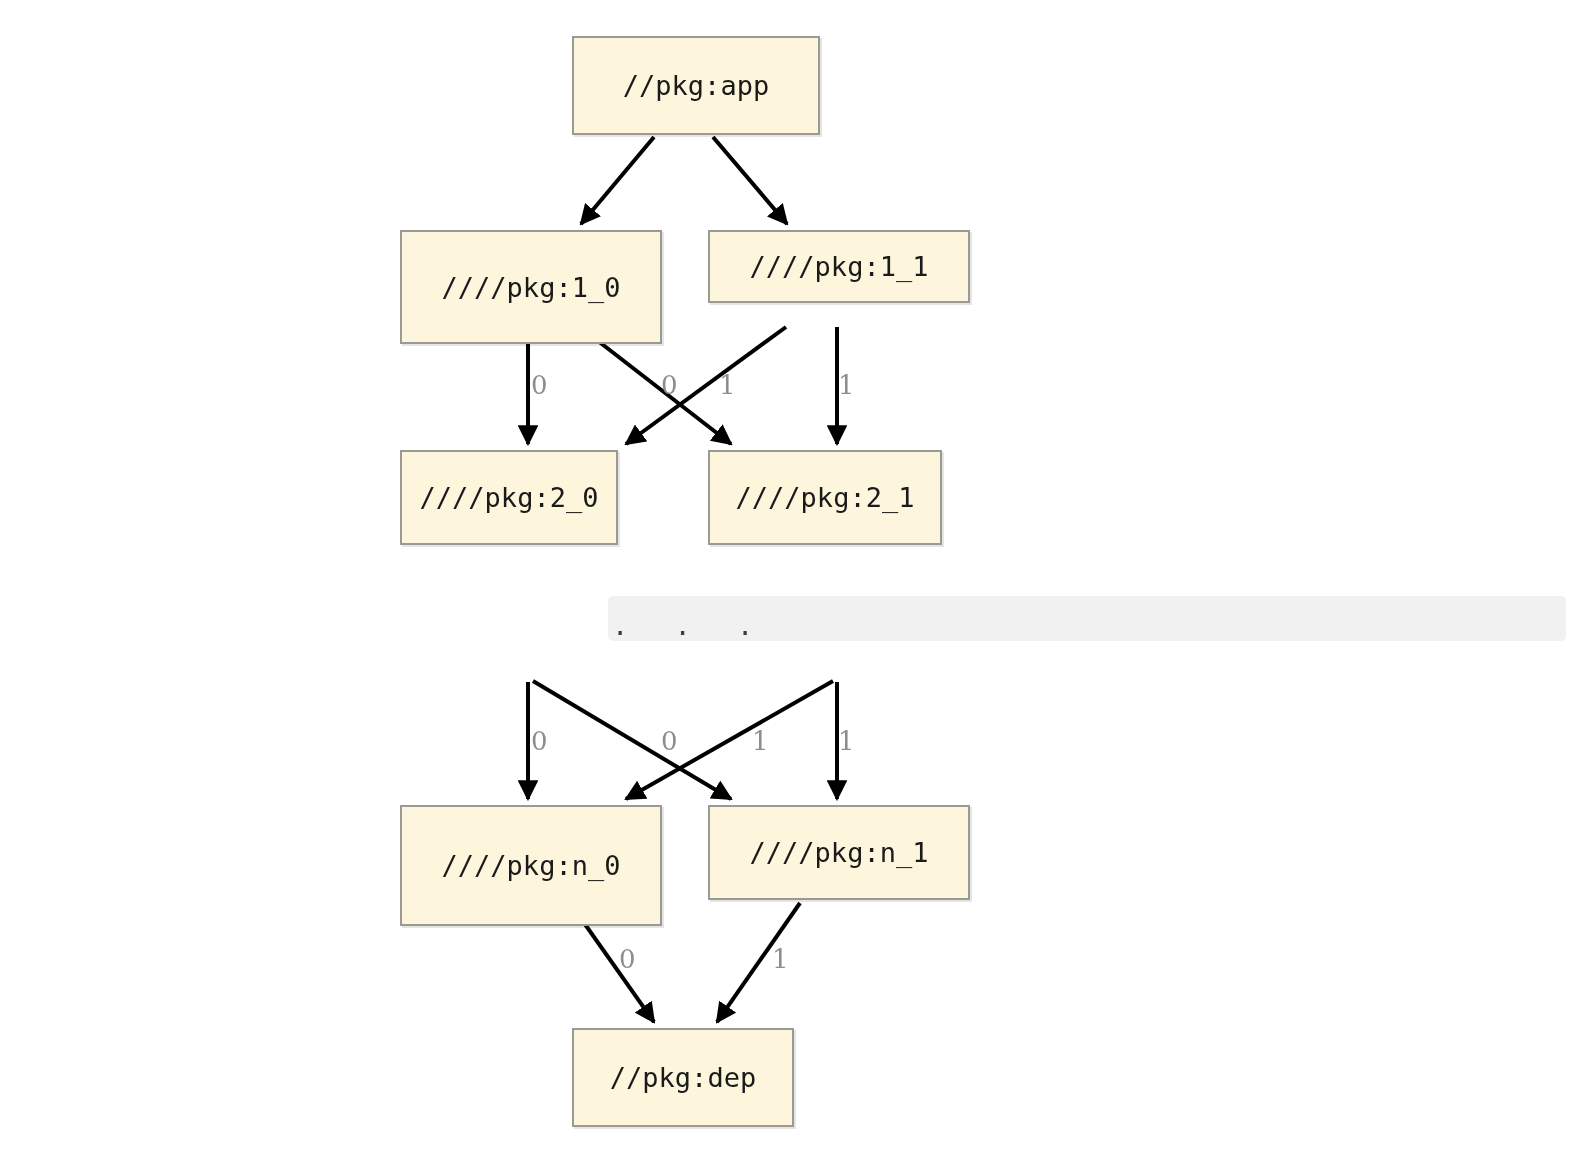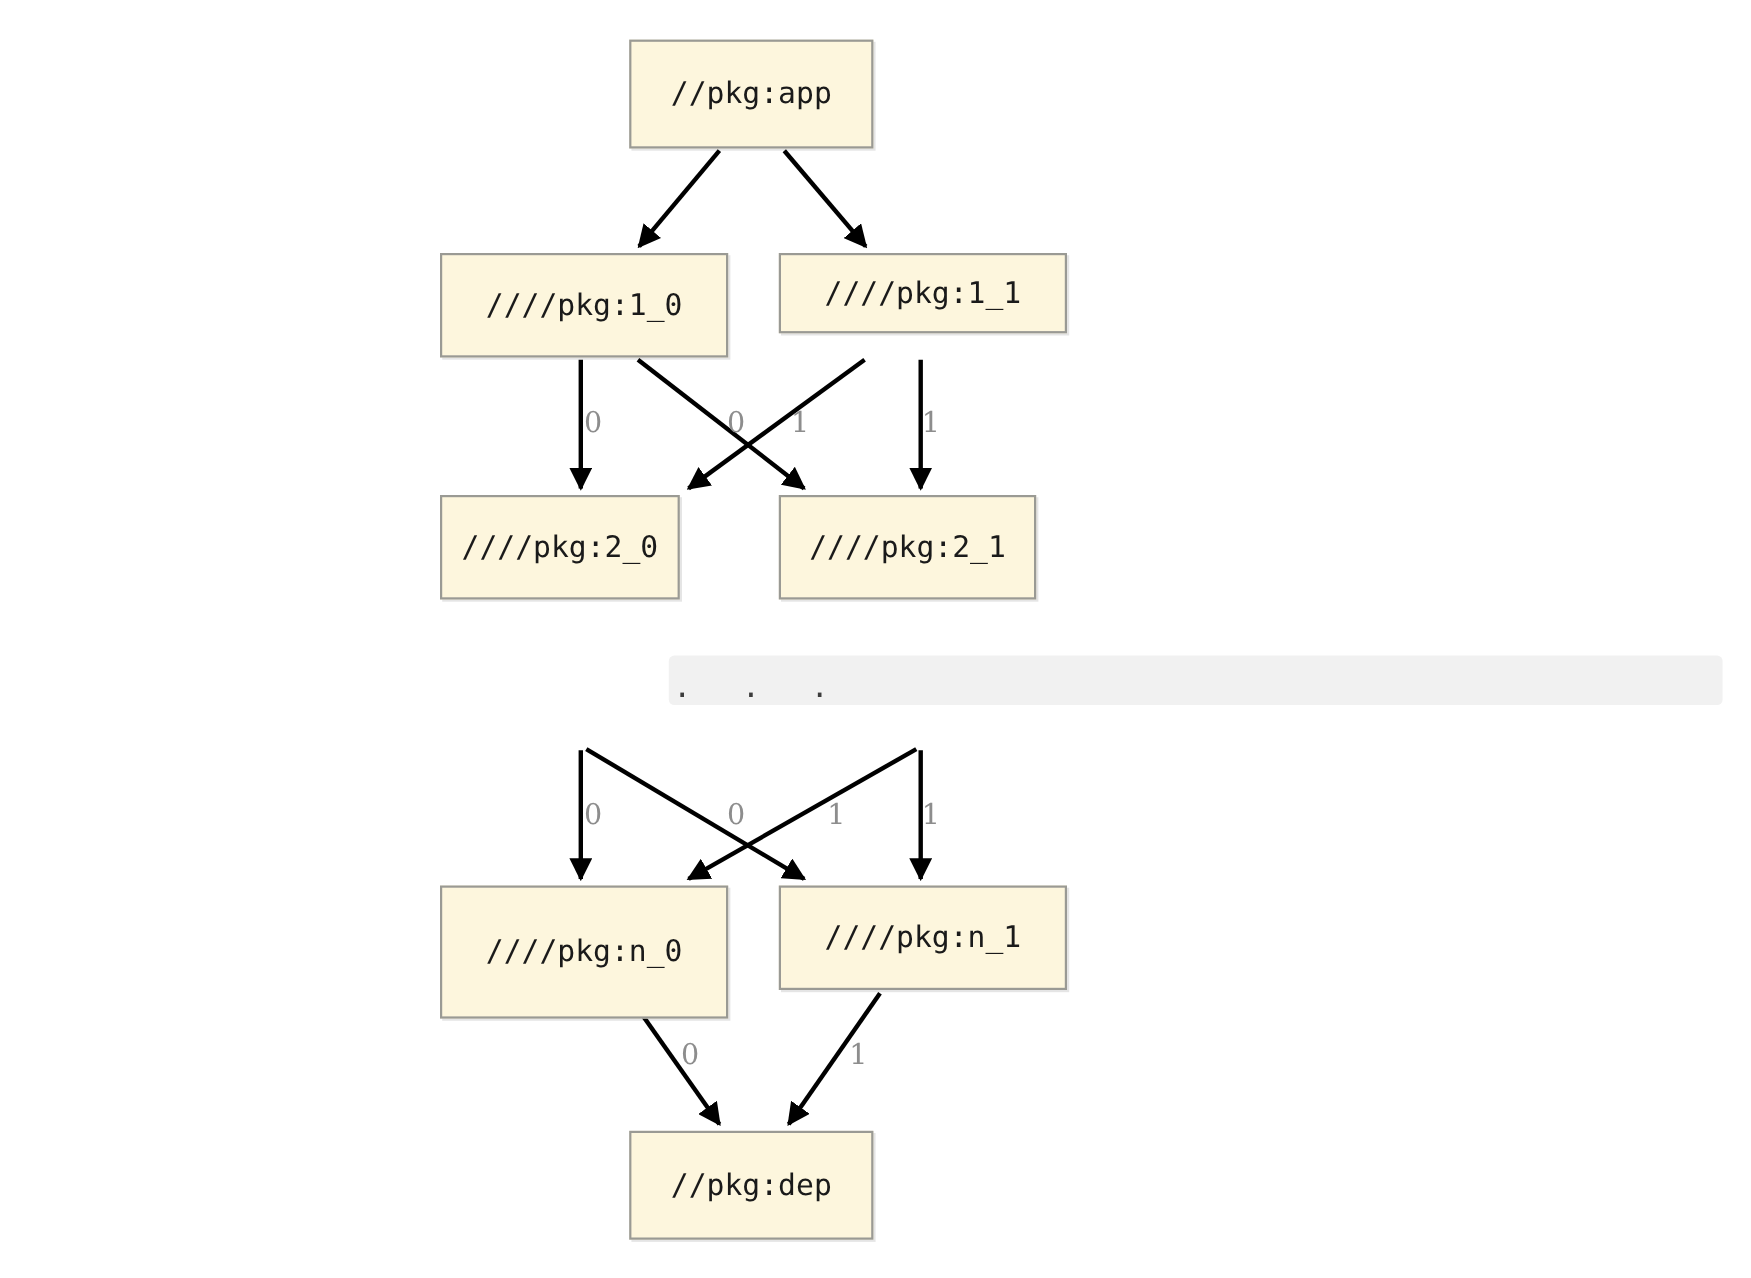--- a/index.html
+++ b/index.html
@@ -94,25 +94,25 @@
     <line x1="528" y1="682" x2="528" y2="799" stroke="#000000" stroke-width="4" marker-end="url(#arrow)"></line>
     <line x1="533" y1="681" x2="731" y2="799" stroke="#000000" stroke-width="4" marker-end="url(#arrow)"></line>
     <line x1="833" y1="681" x2="626" y2="799" stroke="#000000" stroke-width="4" marker-end="url(#arrow)"></line>
     <line x1="837" y1="682" x2="837" y2="799" stroke="#000000" stroke-width="4" marker-end="url(#arrow)"></line>
 
     <line x1="570" y1="903" x2="654" y2="1022" stroke="#000000" stroke-width="4" marker-end="url(#arrow)"></line>
 
     <line x1="800" y1="903" x2="717" y2="1022" stroke="#000000" stroke-width="4" marker-end="url(#arrow)"></line>
   </svg>
 
-  <div class="node-box" style="left:572px; top:36px; width:222px; height:99px;">
+  <div class="node-box" style="left:572px; top:36px; width:248px; height:99px;">
     <span class="node-label">//pkg:app</span>
   </div>
 
-  <div class="node-box" style="left:400px; top:230px; width:262px; height:95px;">
+  <div class="node-box" style="left:400px; top:230px; width:262px; height:114px;">
     <span class="node-label">////pkg:1_0</span>
   </div>
 
   <div class="node-box" style="left:708px; top:230px; width:262px; height:73px;">
     <span class="node-label">////pkg:1_1</span>
   </div>
 
   <div class="node-box" style="left:400px; top:450px; width:218px; height:95px;">
     <span class="node-label">////pkg:2_0</span>
   </div>

